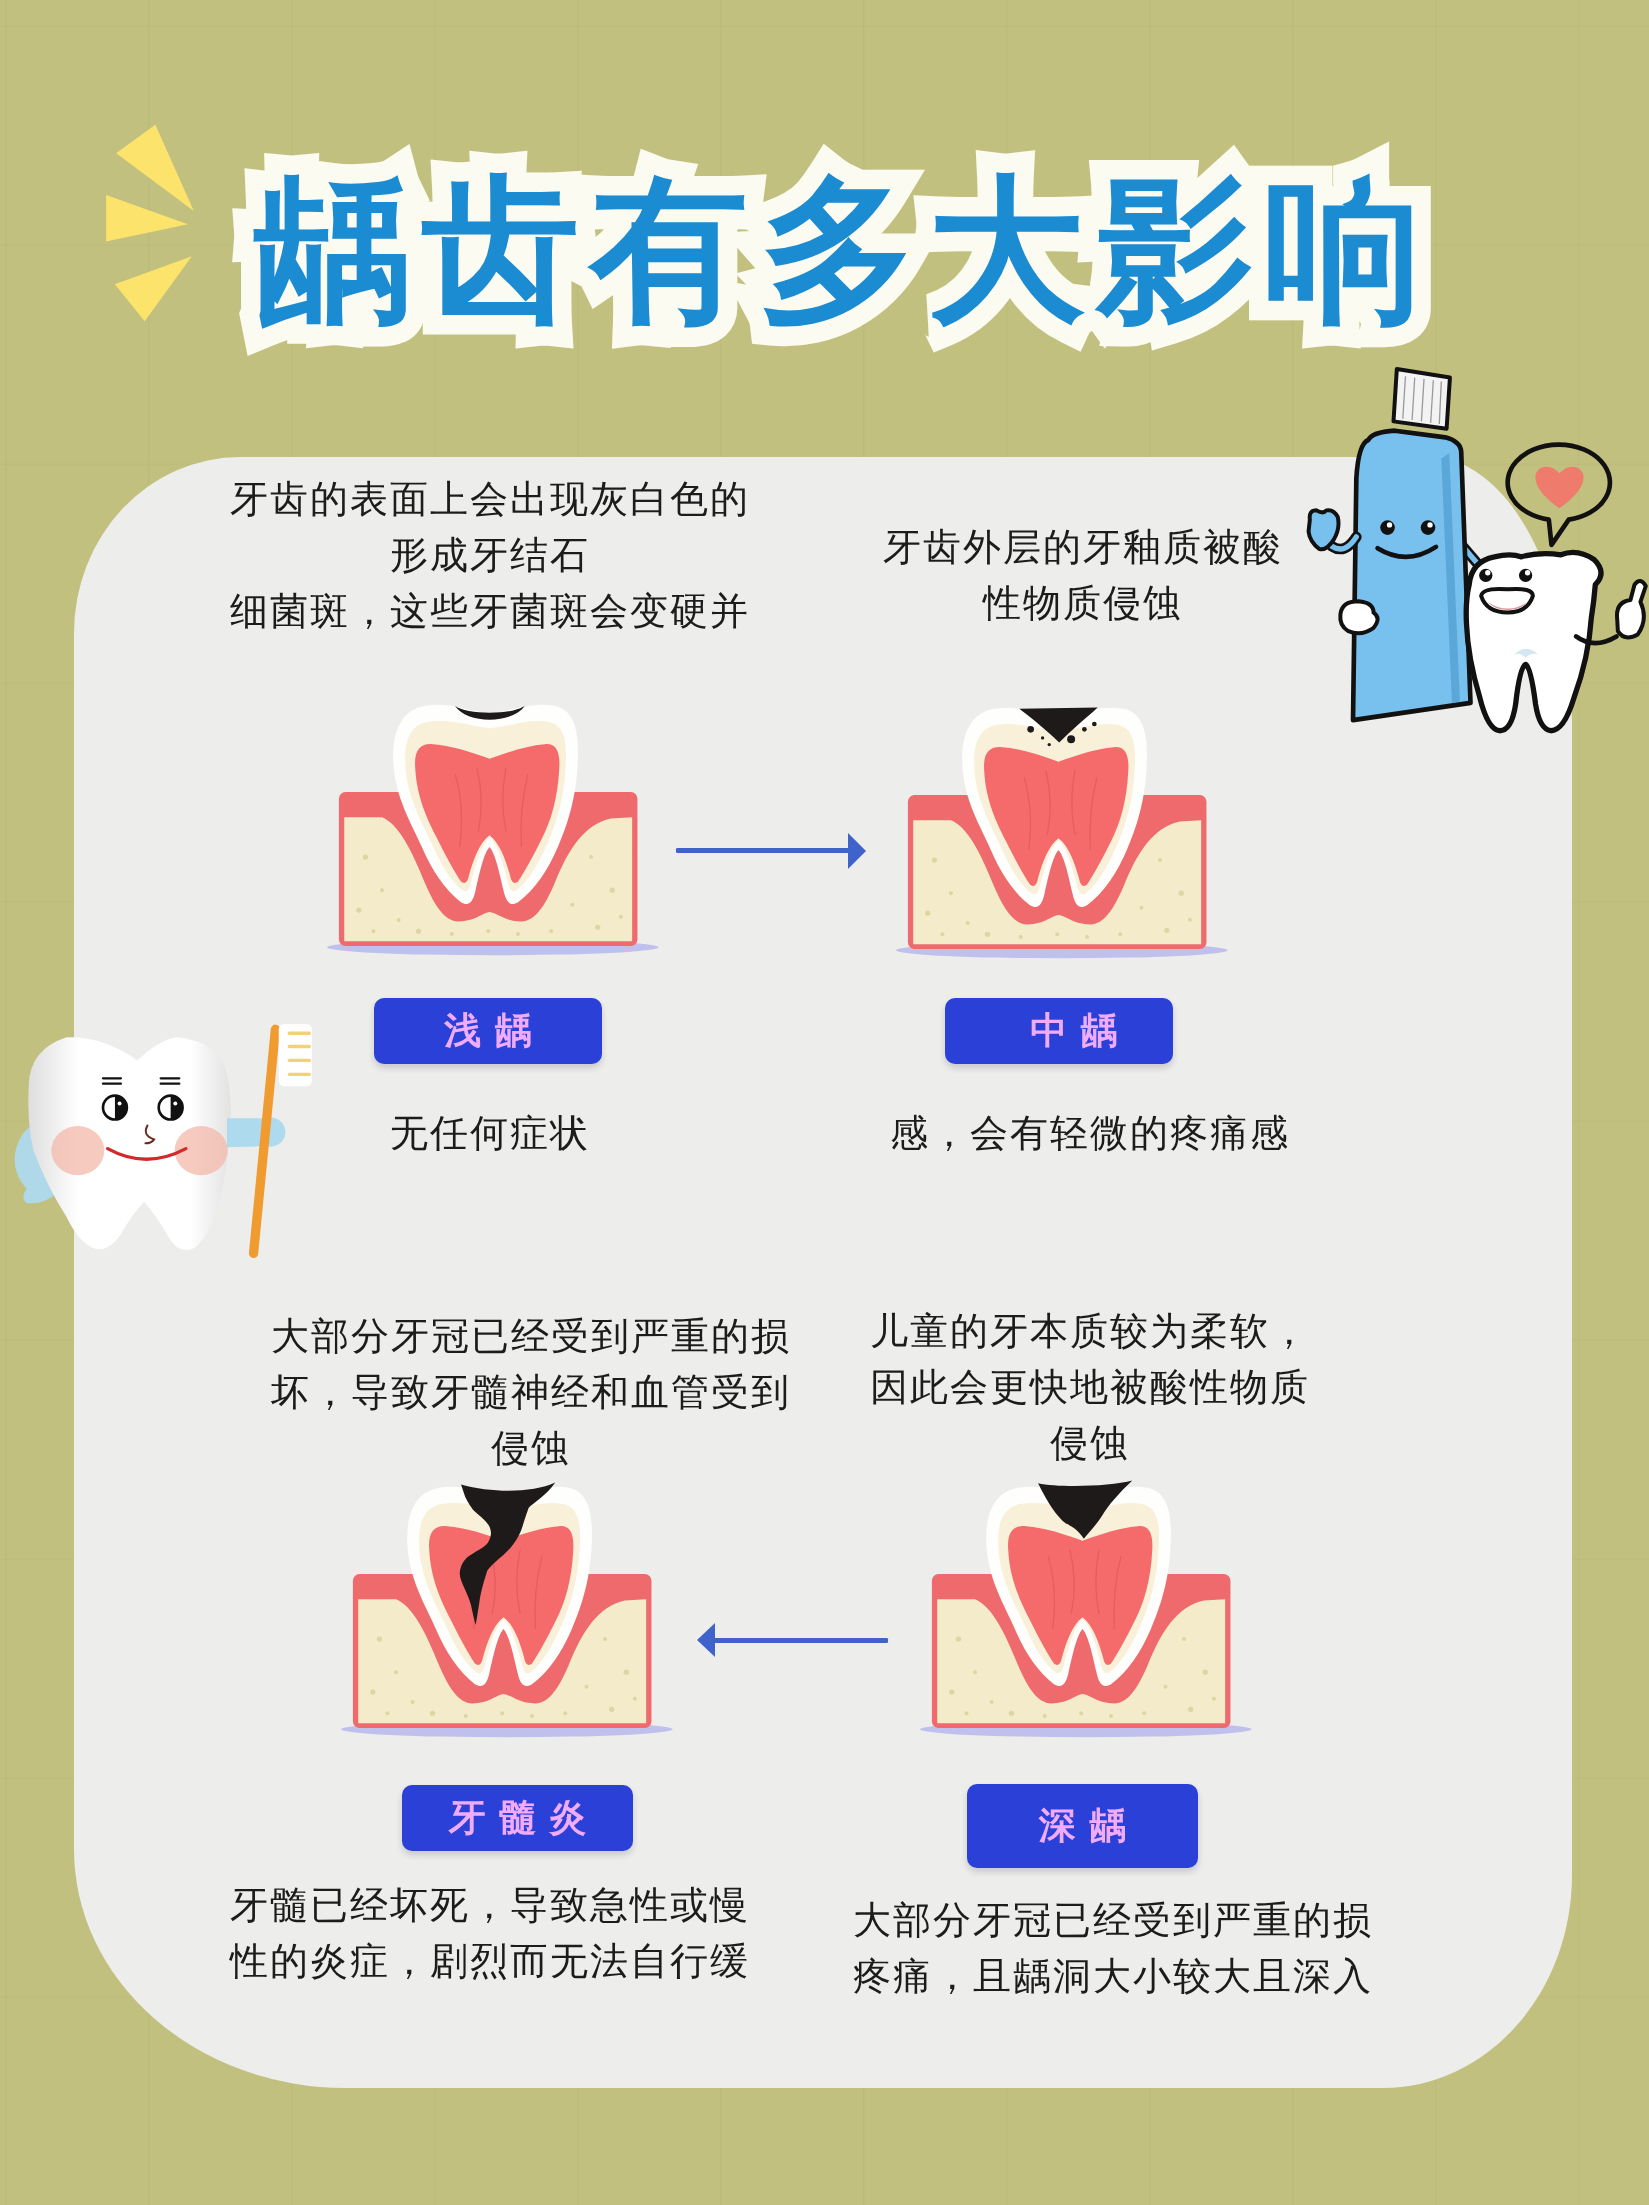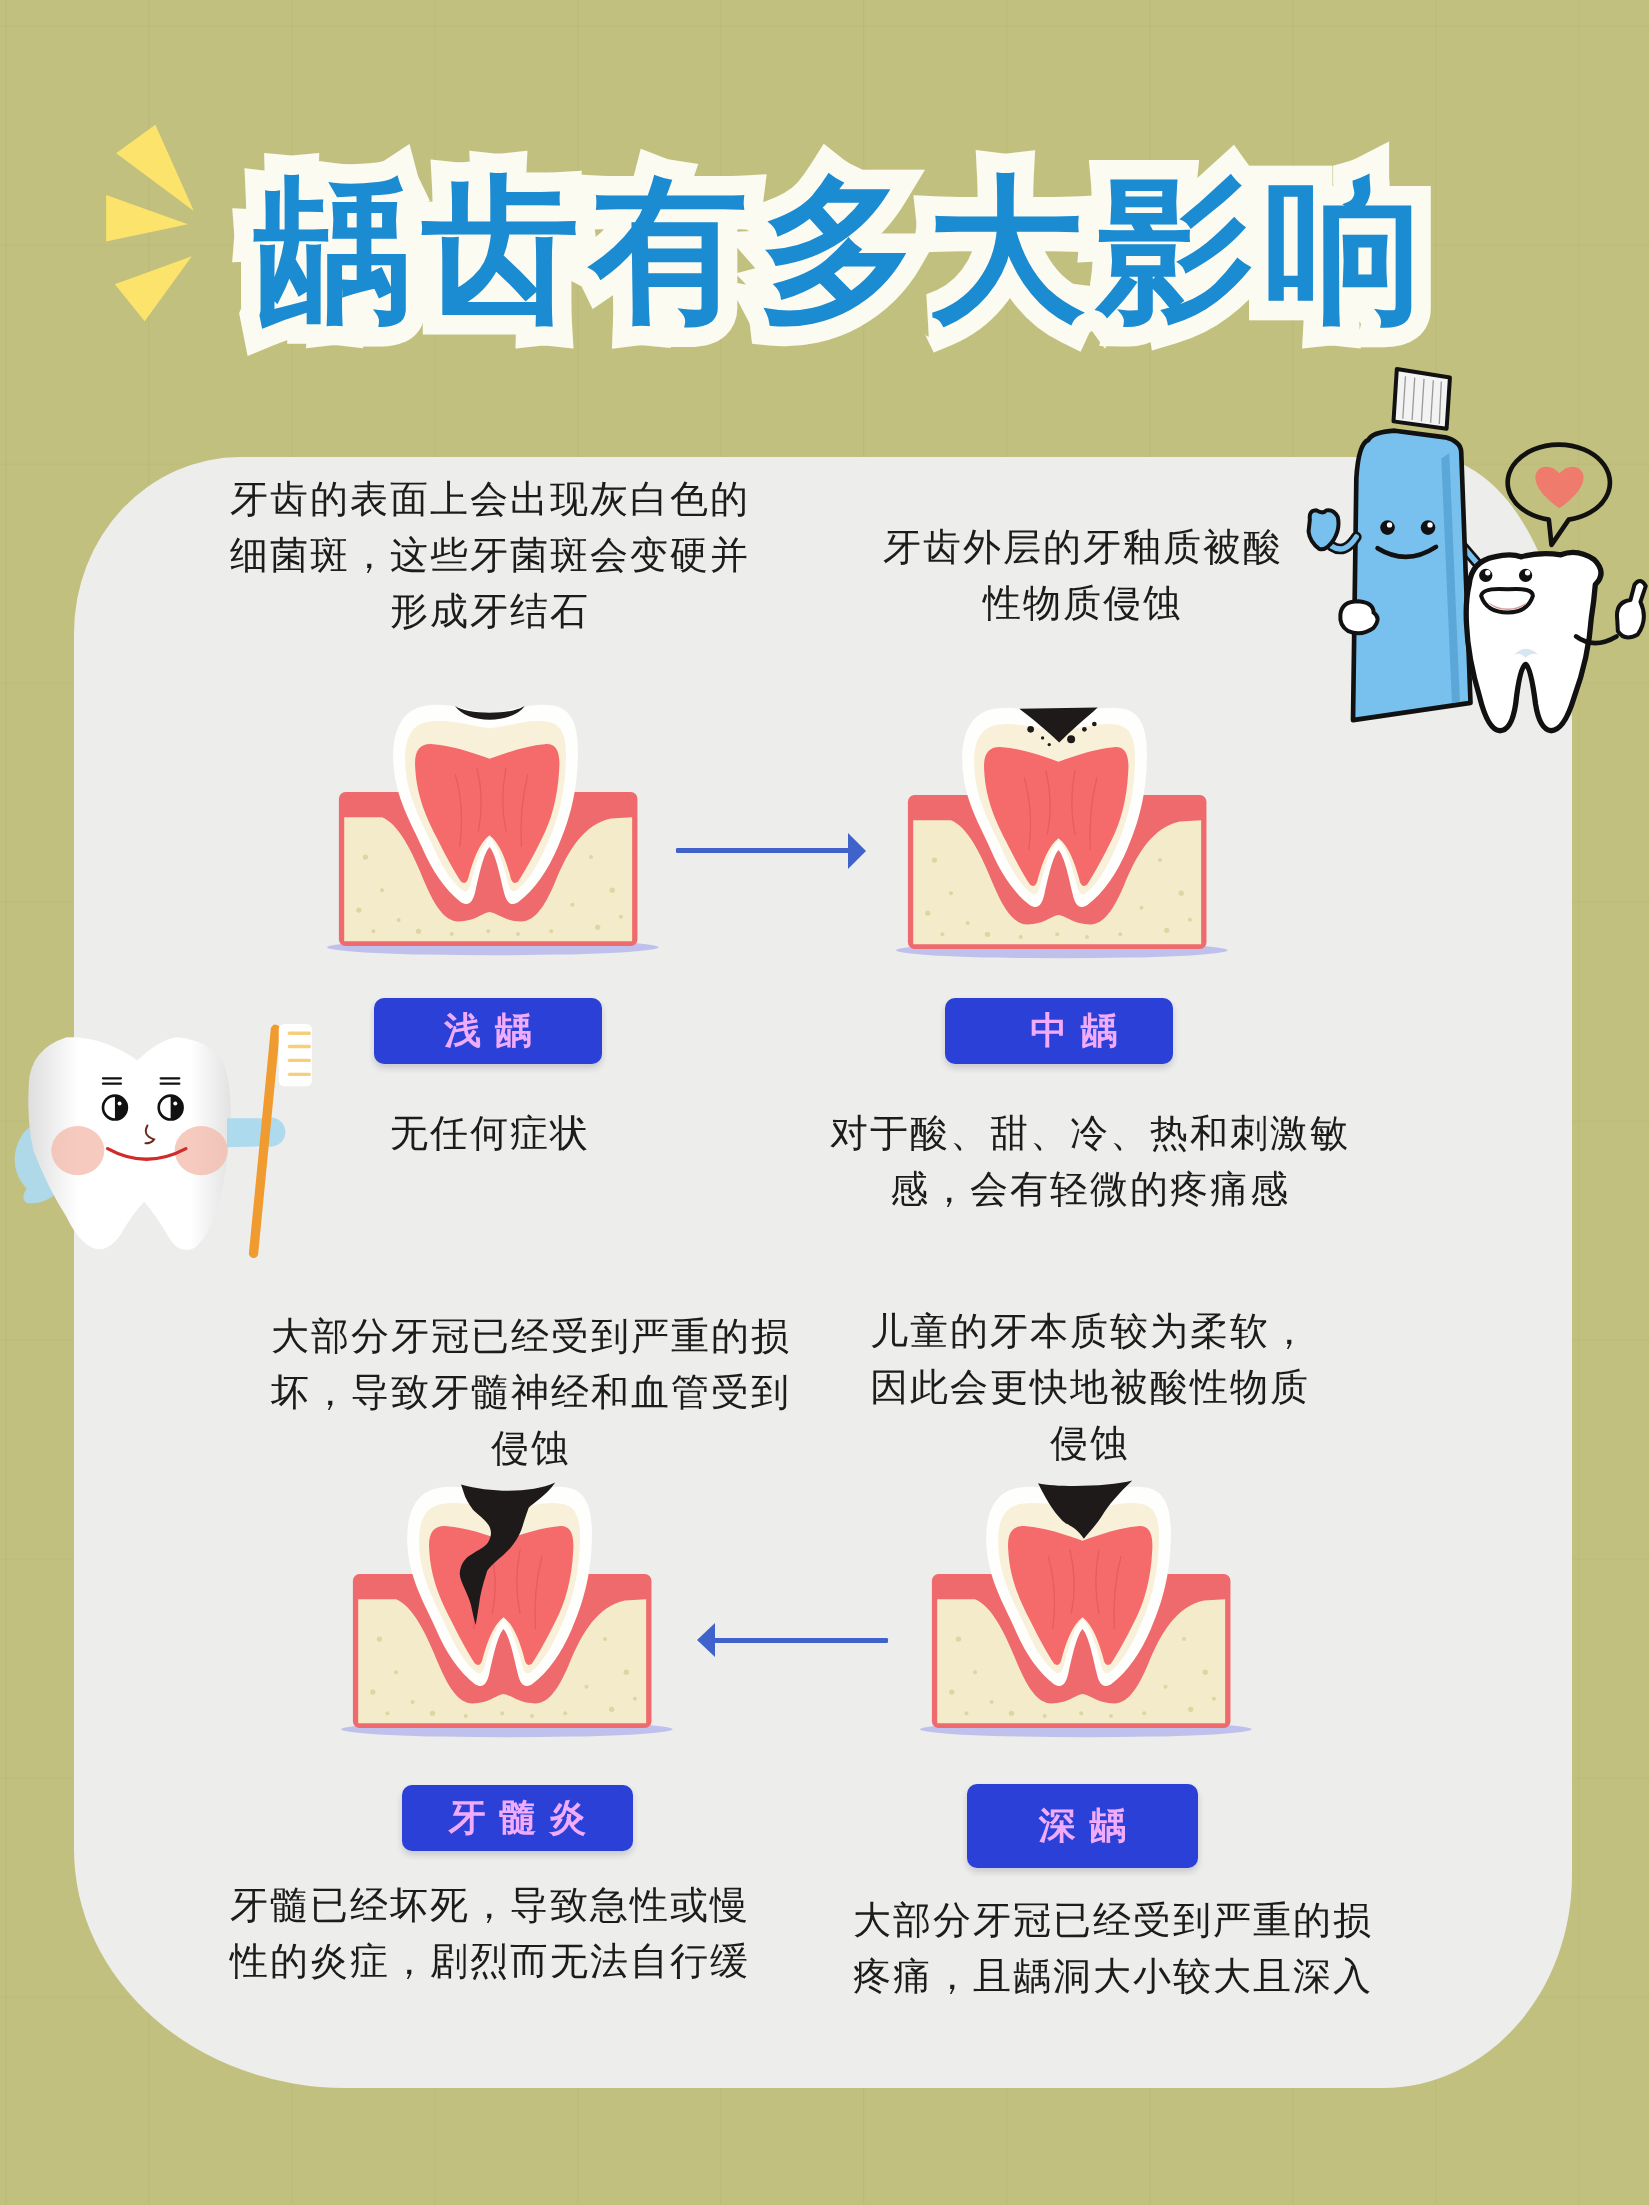--- a/index.html
+++ b/index.html
@@ -106,22 +106,22 @@
 
   <div class="title-wrap">
     <div class="title-layer title-outline">龋齿有多大影响</div>
     <div class="title-layer title-fill">龋齿有多大影响</div>
   </div>
 
   <div class="card"></div>
 
   <div class="desc" style="left:189px;top:471px;">
     <div>牙齿的表面上会出现灰白色的</div>
+    <div>形成牙结石</div>
     <div>细菌斑，这些牙菌斑会变硬并</div>
-    <div>形成牙结石</div>
   </div>
   <svg class="tooth-panel" style="left:319px;top:691px;" viewBox="0 0 520 420">
     <use href="#tooth-base" x="0" y="0" width="520" height="420"></use>
     <path d="M205,22 C222,50 292,50 310,22 C292,36 222,36 205,22 Z" fill="#1e1a1a"></path>
   </svg>
   <div class="badge" style="left:374px;top:998px;width:228px;">浅龋</div>
   <div class="desc" style="left:189px;top:1105px;">
     <div>无任何症状</div>
   </div>
 
@@ -141,21 +141,20 @@
       <circle cx="215" cy="53" r="5"></circle>
         <circle cx="276" cy="68" r="6"></circle>
       <circle cx="296" cy="53" r="3.5"></circle>
         <circle cx="311" cy="45" r="3.5"></circle>
       <circle cx="233" cy="66" r="2.5"></circle>
         <circle cx="243" cy="76" r="2.5"></circle>
     </g>
   </svg>
   <div class="badge" style="left:945px;top:998px;width:228px;padding-left:43px;">中龋</div>
   <div class="desc" style="left:789px;top:1105px;">
-    <div>对于酸、甜、冷、热和刺激敏</div>
     <div>感，会有轻微的疼痛感</div>
   </div>
 
   <div class="desc" style="left:789px;top:1303px;">
     <div>儿童的牙本质较为柔软，</div>
     <div>因此会更快地被酸性物质</div>
     <div>侵蚀</div>
   </div>
   <svg class="tooth-panel" style="left:912px;top:1473px;" viewBox="0 0 520 420">
     <use href="#tooth-base" x="0" y="0" width="520" height="420"></use>

